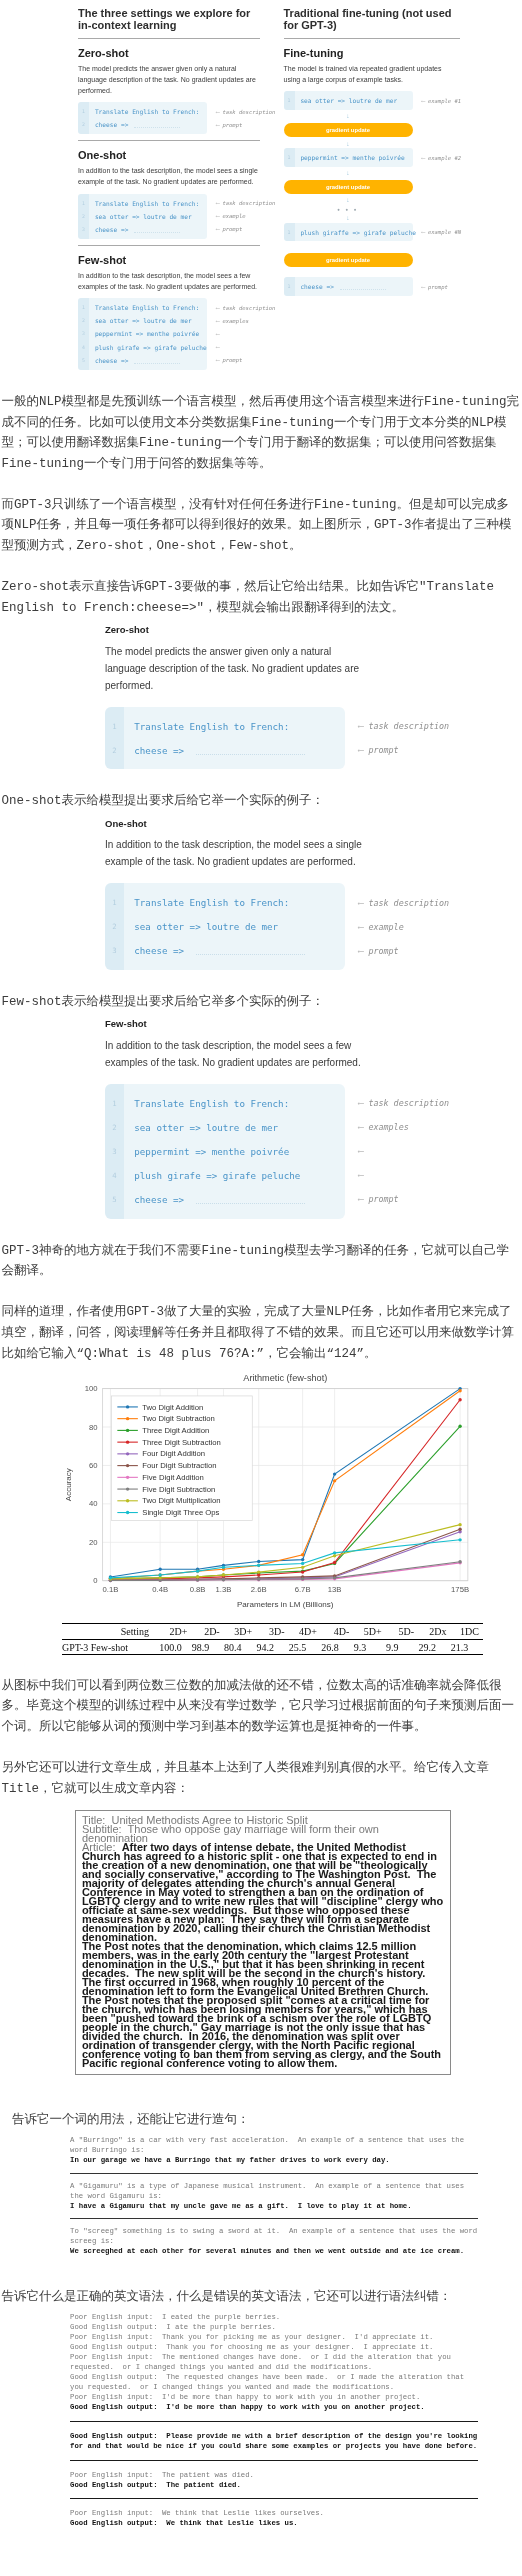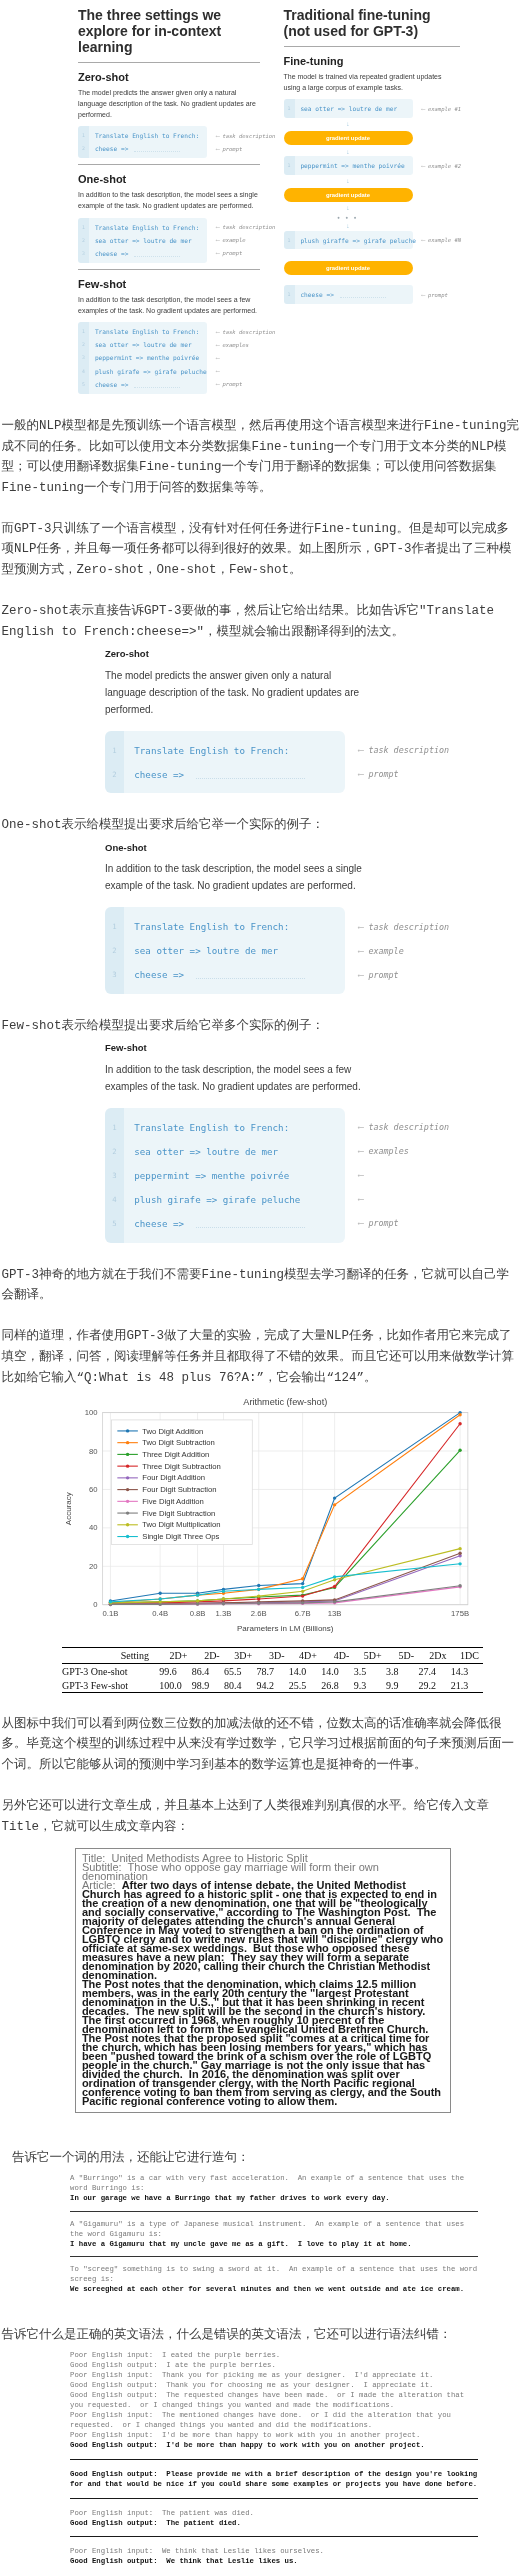--- a/index.html
+++ b/index.html
@@ -7,21 +7,21 @@
   .zh{font-size:12.5px;line-height:20.6px;margin:20.6px 1.5px;color:#3c3c3c;font-family:Liberation Mono, monospace;}
   .zh.tight{margin-bottom:2.9px;}
   .zh.mt-lg{margin-top:31px;}
   .zh.mt-md{margin-top:35px;margin-left:12px;}
   .zh.mb-0{margin-bottom:4.4px;}
 
   
   .top-fig{display:flex;margin:5.9px 0 0 78px;}
   .tf-left{width:182px;margin-right:23.5px;flex:none;}
   .tf-right{width:176px;flex:none;}
-  .tf-title{font-size:14px;font-weight:bold;color:#2e2e2e;margin:1.5px 0 6.6px;}
+  .tf-title{font-size:11px;font-weight:bold;color:#2e2e2e;margin:1.5px 0 6.6px;}
   hr.tf{border:0;border-top:0.7px solid #a9a9a9;margin:5.9px 0 0;}
   .tf-head{font-size:11px;font-weight:bold;color:#222;margin:8px 0 3.7px;}
   .tf-desc{font-size:7px;line-height:11px;color:#3b3b3b;margin:0 0 6.6px;}
   .mini-box{position:relative;width:129px;border-radius:2.9px;padding:2.9px 0;
             background:linear-gradient(to right,#dcecf4 11px,#ecf5f9 11px);margin-bottom:1.5px;}
   .mini-line{position:relative;height:13.2px;display:flex;align-items:center;
              font-family:"DejaVu Sans Mono","Liberation Mono",monospace;font-size:6.2px;color:#4a94c8;}
   .mini-ln{width:11px;text-align:center;color:#b2cedf;font-size:4.8px;flex:none;}
   .mini-code{padding-left:5.9px;white-space:nowrap;}
   .mini-annot{position:absolute;left:138px;top:50%;transform:translateY(-50%);
@@ -542,33 +542,20 @@
         <th>4D+</th>
         <th>4D-</th>
         <th>5D+</th>
         <th>5D-</th>
         <th>2Dx</th>
         <th>1DC</th>
       </tr>
     </thead>
   <tbody id="arith-body">
       <tr>
-        <td class="setcol">GPT-3 One-shot</td>
-        <td>99.6</td>
-        <td>86.4</td>
-        <td>65.5</td>
-        <td>78.7</td>
-        <td>14.0</td>
-        <td>14.0</td>
-        <td>3.5</td>
-        <td>3.8</td>
-        <td>27.4</td>
-        <td>14.3</td>
-      </tr>
-      <tr>
         <td class="setcol">GPT-3 Few-shot</td>
         <td>100.0</td>
         <td>98.9</td>
         <td>80.4</td>
         <td>94.2</td>
         <td>25.5</td>
         <td>26.8</td>
         <td>9.3</td>
         <td>9.9</td>
         <td>29.2</td>
@@ -605,22 +592,22 @@
 </div>
 
 <p class="zh mt-lg mb-0">告诉它什么是正确的英文语法，什么是错误的英文语法，它还可以进行语法纠错：</p>
 
 <div class="mono-sec">
   <div>
     <div class="mgray">Poor English input:  I eated the purple berries.</div>
     <div class="mgray">Good English output:  I ate the purple berries.</div>
     <div class="mgray">Poor English input:  Thank you for picking me as your designer.  I'd appreciate it.</div>
     <div class="mgray">Good English output:  Thank you for choosing me as your designer.  I appreciate it.</div>
+    <div class="mgray">Poor English input:  The mentioned changes have done.  or I did the alteration that you requested.  or I changed things you wanted and did the modifications.</div>
     <div class="mgray">Good English output:  The requested changes have been made.  or I made the alteration that you requested.  or I changed things you wanted and made the modifications.</div>
-    <div class="mgray">Poor English input:  The mentioned changes have done.  or I did the alteration that you requested.  or I changed things you wanted and did the modifications.</div>
     <div class="mgray">Poor English input:  I'd be more than happy to work with you in another project.</div>
     <div class="mbold">Good English output:  I'd be more than happy to work with you on another project.</div>
   </div>
   <hr class="gsep">
   <div>
     <div class="mbold">Good English output:  Please provide me with a brief description of the design you're looking for and that would be nice if you could share some examples or projects you have done before.</div>
   </div>
   <hr class="gsep">
   <div>
     <div class="mgray">Poor English input:  The patient was died.</div>

